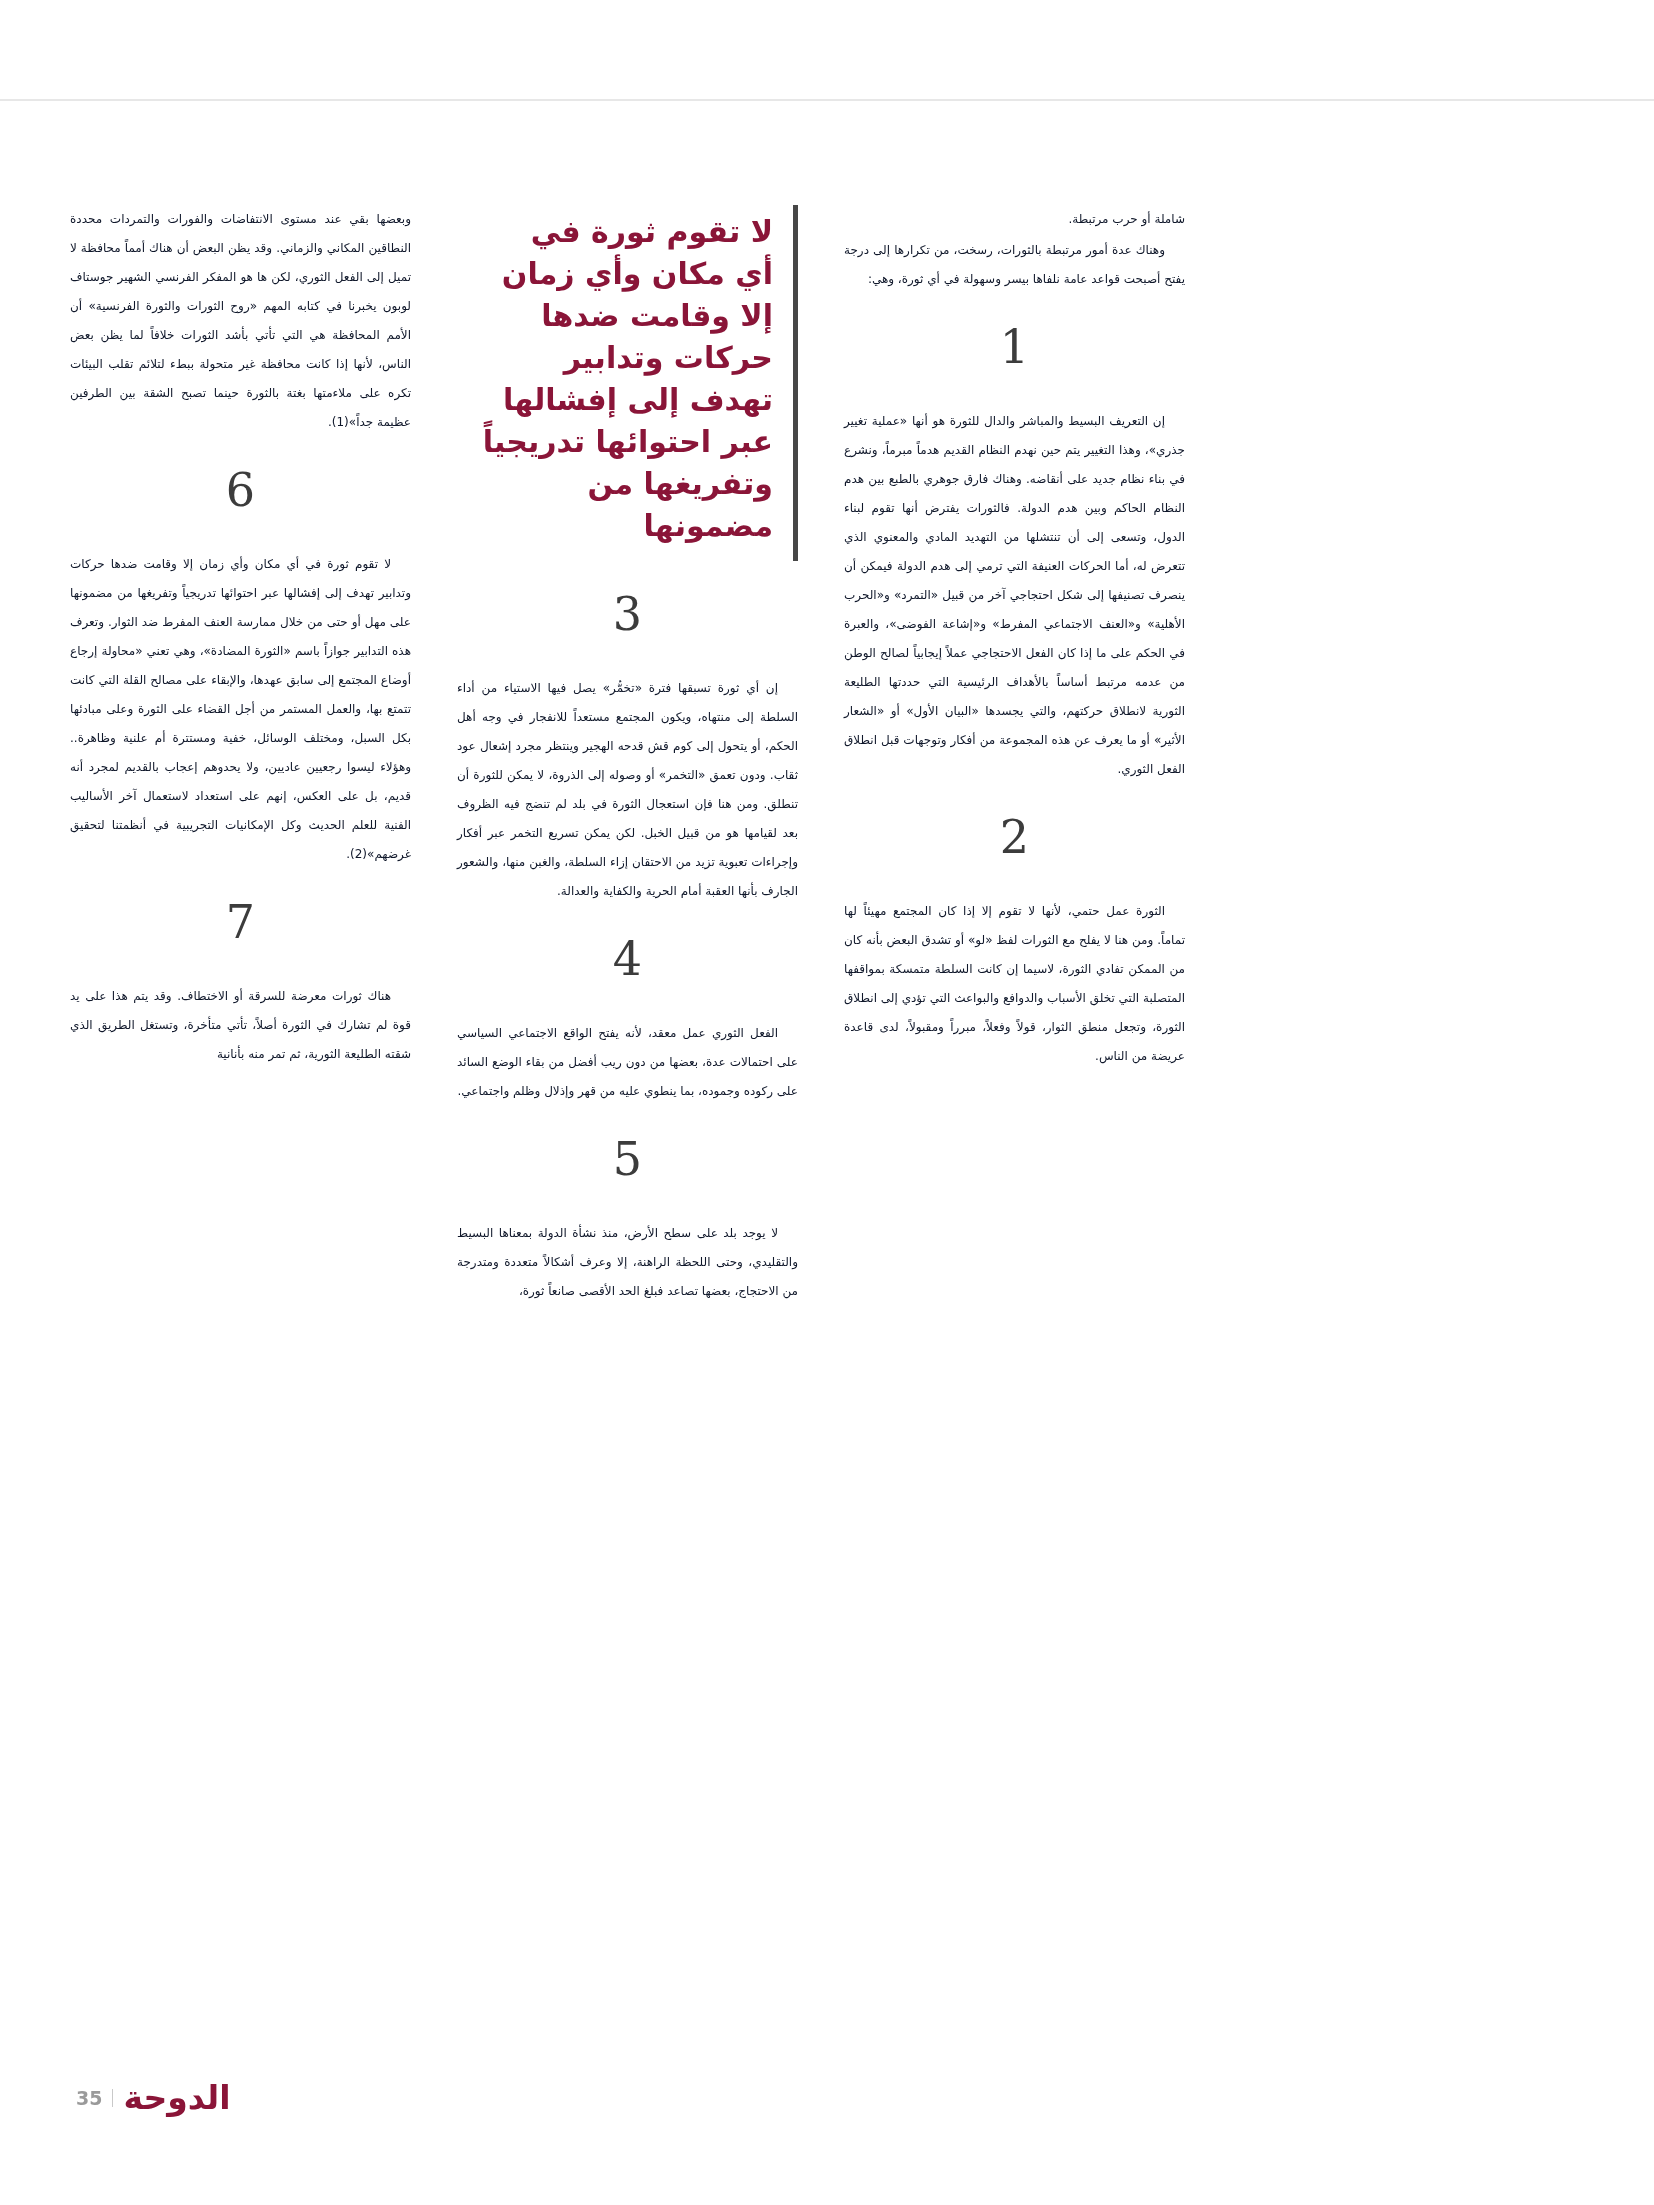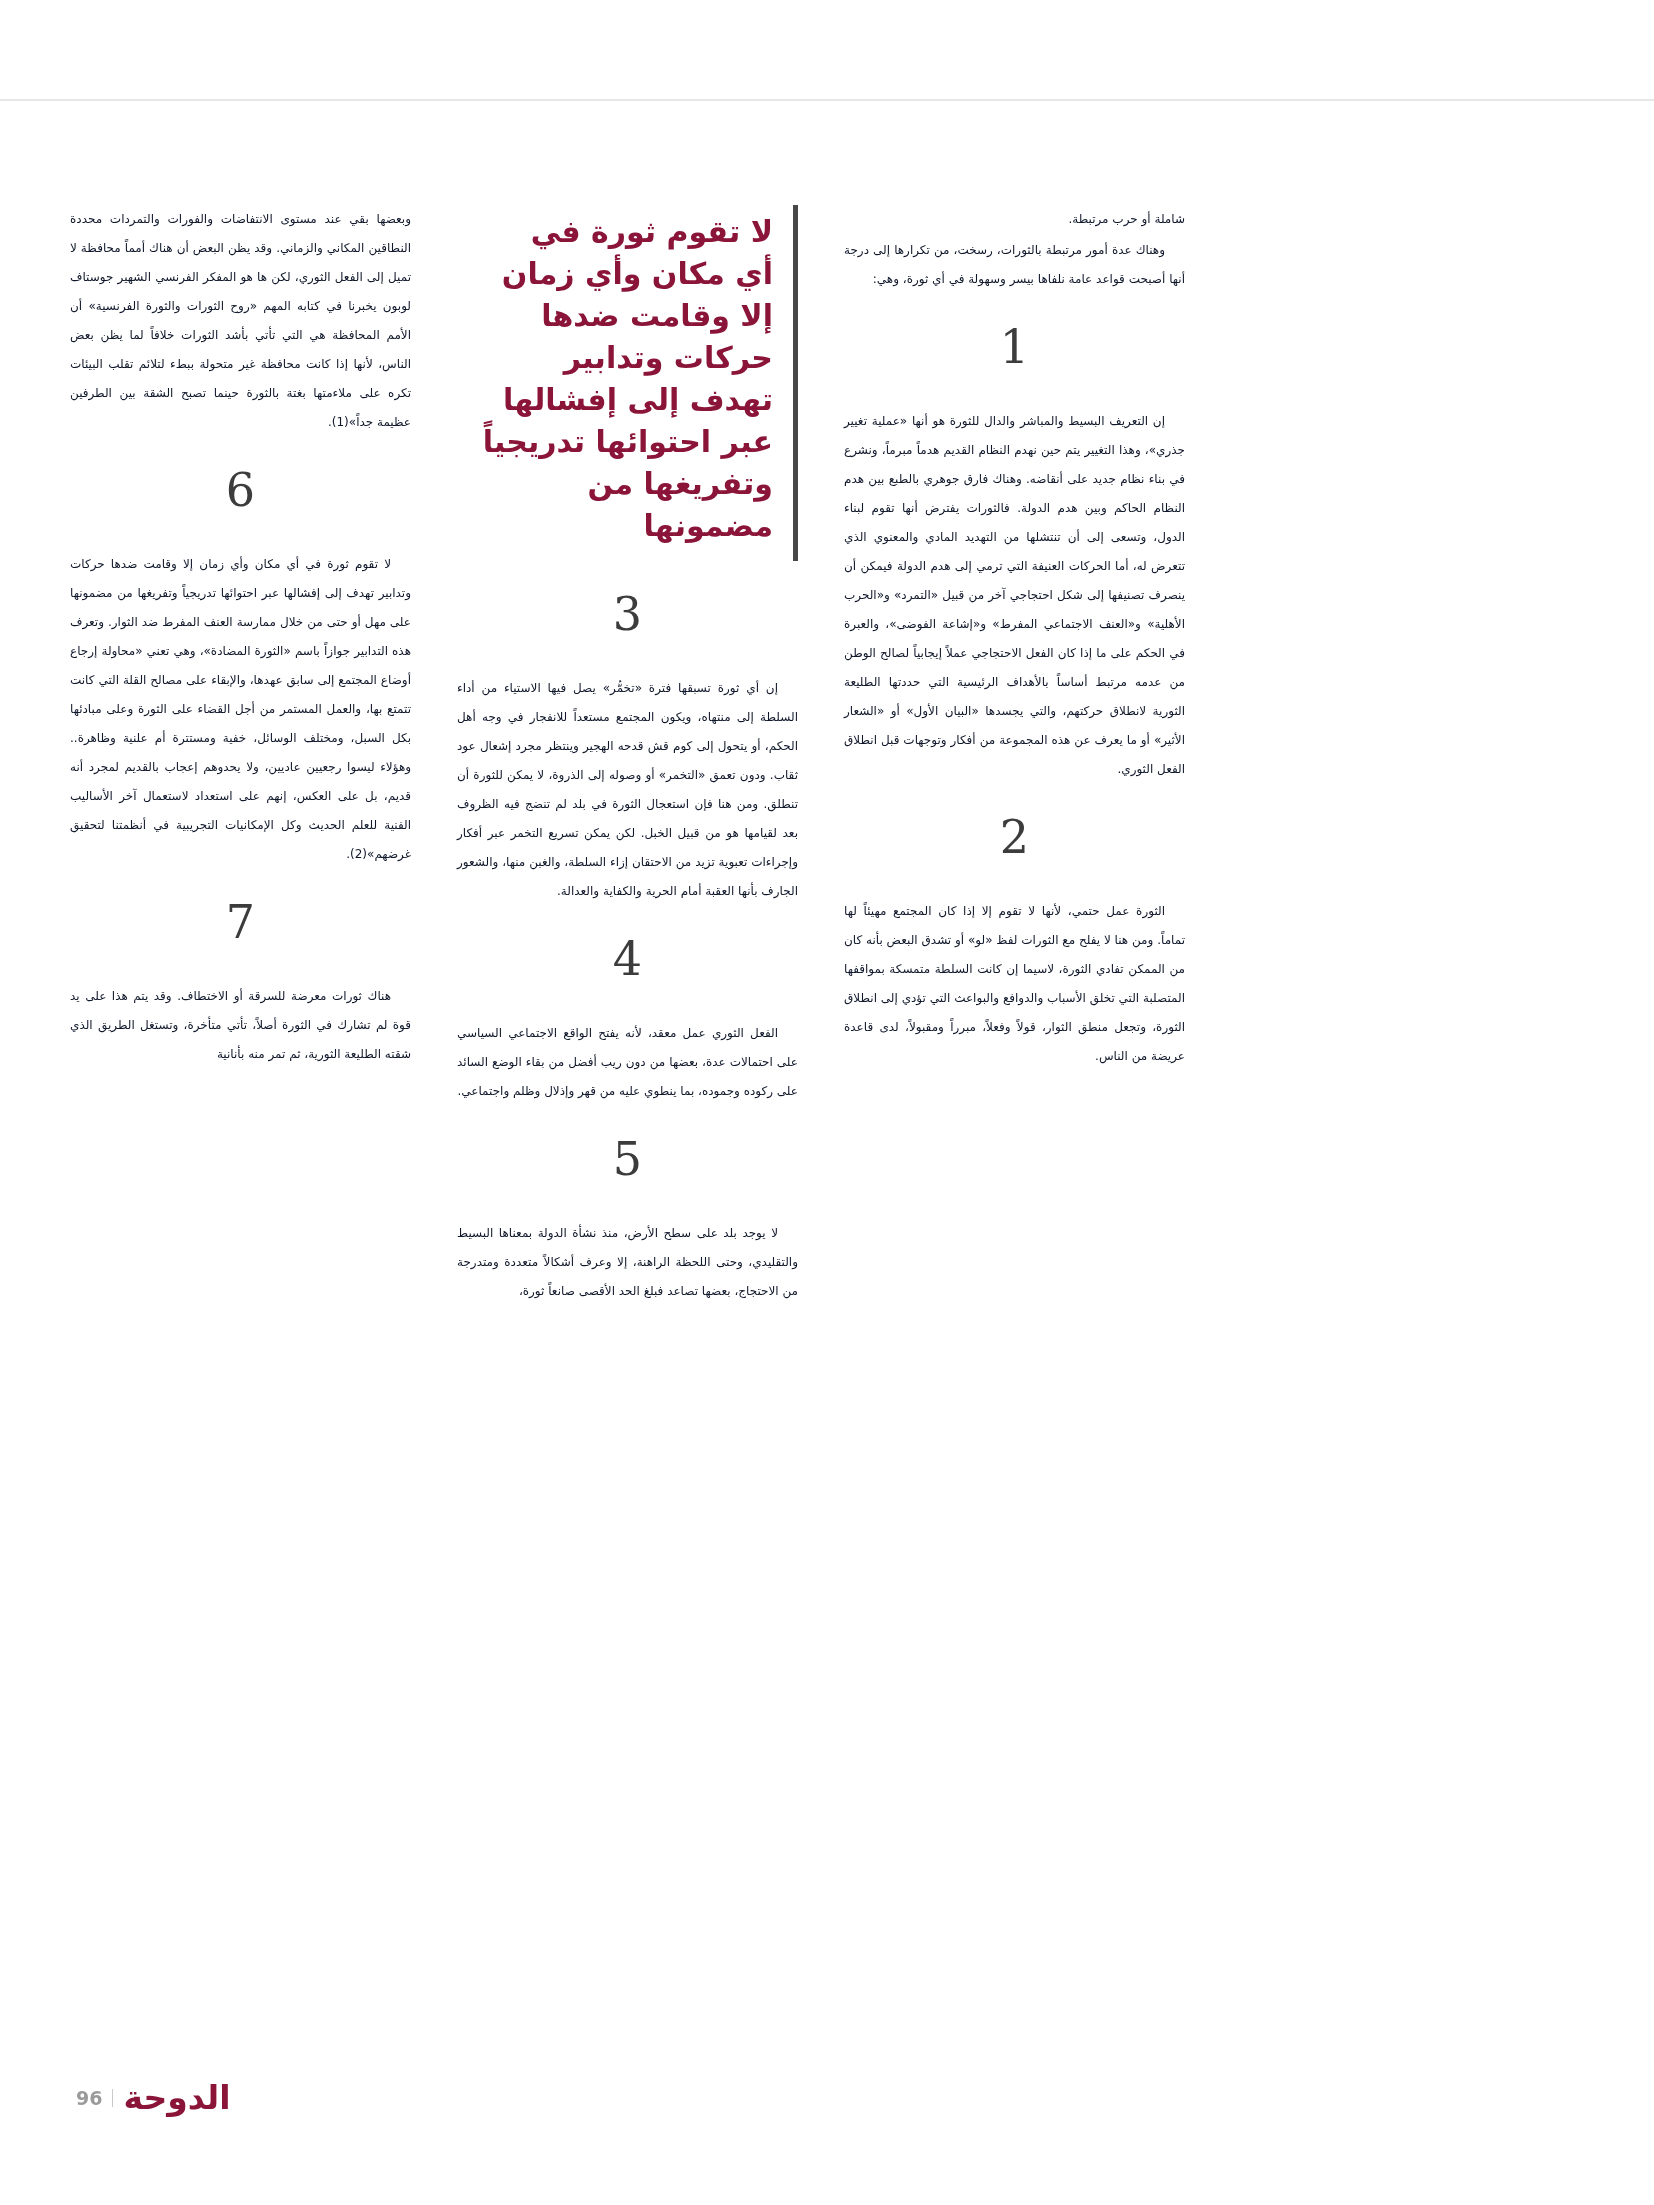--- a/index.html
+++ b/index.html
@@ -80,21 +80,21 @@
 <body>
 
 <div class="page">
 
   <div class="top-rule"></div>
 
   <div class="columns">
 
     <div class="col">
       <p class="body">شاملة أو حرب مرتبطة.</p>
-      <p class="body indent">وهناك عدة أمور مرتبطة بالثورات، رسخت، من تكرارها إلى درجة أنها أصبحت قواعد عامة نلفاها بيسر وسهولة في أي ثورة، وهي:</p>
+      <p class="body indent">وهناك عدة أمور مرتبطة بالثورات، رسخت، من تكرارها إلى درجة يفتح أصبحت قواعد عامة نلفاها بيسر وسهولة في أي ثورة، وهي:</p>
       <div class="sec-num">1</div>
       <p class="body indent">إن التعريف البسيط والمباشر والدال للثورة هو أنها «عملية تغيير جذري»، وهذا التغيير يتم حين نهدم النظام القديم هدماً مبرماً، ونشرع في بناء نظام جديد على أنقاضه. وهناك فارق جوهري بالطبع بين هدم النظام الحاكم وبين هدم الدولة. فالثورات يفترض أنها تقوم لبناء الدول، وتسعى إلى أن تنتشلها من التهديد المادي والمعنوي الذي تتعرض له، أما الحركات العنيفة التي ترمي إلى هدم الدولة فيمكن أن ينصرف تصنيفها إلى شكل احتجاجي آخر من قبيل «التمرد» و«الحرب الأهلية» و«العنف الاجتماعي المفرط» و«إشاعة الفوضى»، والعبرة في الحكم على ما إذا كان الفعل الاحتجاجي عملاً إيجابياً لصالح الوطن من عدمه مرتبط أساساً بالأهداف الرئيسية التي حددتها الطليعة الثورية لانطلاق حركتهم، والتي يجسدها «البيان الأول» أو «الشعار الأثير» أو ما يعرف عن هذه المجموعة من أفكار وتوجهات قبل انطلاق الفعل الثوري.</p>
       <div class="sec-num">2</div>
       <p class="body indent">الثورة عمل حتمي، لأنها لا تقوم إلا إذا كان المجتمع مهيئاً لها تماماً. ومن هنا لا يفلح مع الثورات لفظ «لو» أو تشدق البعض بأنه كان من الممكن تفادي الثورة، لاسيما إن كانت السلطة متمسكة بمواقفها المتصلبة التي تخلق الأسباب والدوافع والبواعث التي تؤدي إلى انطلاق الثورة، وتجعل منطق الثوار، قولاً وفعلاً، مبرراً ومقبولاً، لدى قاعدة عريضة من الناس.</p>
     </div>
 
     <div class="col">
       <div class="pull-quote">لا تقوم ثورة في
 أي مكان وأي زمان
 إلا وقامت ضدها
@@ -115,18 +115,18 @@
       <p class="body">وبعضها بقي عند مستوى الانتفاضات والفورات والتمردات محددة النطاقين المكاني والزماني. وقد يظن البعض أن هناك أمماً محافظة لا تميل إلى الفعل الثوري، لكن ها هو المفكر الفرنسي الشهير جوستاف لوبون يخبرنا في كتابه المهم «روح الثورات والثورة الفرنسية» أن الأمم المحافظة هي التي تأتي بأشد الثورات خلافاً لما يظن بعض الناس، لأنها إذا كانت محافظة غير متحولة ببطء لتلائم تقلب البيئات تكره على ملاءمتها بغتة بالثورة حينما تصبح الشقة بين الطرفين عظيمة جداً»(1).</p>
       <div class="sec-num">6</div>
       <p class="body indent">لا تقوم ثورة في أي مكان وأي زمان إلا وقامت ضدها حركات وتدابير تهدف إلى إفشالها عبر احتوائها تدريجياً وتفريغها من مضمونها على مهل أو حتى من خلال ممارسة العنف المفرط ضد الثوار. وتعرف هذه التدابير جوازاً باسم «الثورة المضادة»، وهي تعني «محاولة إرجاع أوضاع المجتمع إلى سابق عهدها، والإبقاء على مصالح القلة التي كانت تتمتع بها، والعمل المستمر من أجل القضاء على الثورة وعلى مبادئها بكل السبل، ومختلف الوسائل، خفية ومستترة أم علنية وظاهرة.. وهؤلاء ليسوا رجعيين عاديين، ولا يحدوهم إعجاب بالقديم لمجرد أنه قديم، بل على العكس، إنهم على استعداد لاستعمال آخر الأساليب الفنية للعلم الحديث وكل الإمكانيات التجريبية في أنظمتنا لتحقيق غرضهم»(2).</p>
       <div class="sec-num">7</div>
       <p class="body indent">هناك ثورات معرضة للسرقة أو الاختطاف. وقد يتم هذا على يد قوة لم تشارك في الثورة أصلاً، تأتي متأخرة، وتستغل الطريق الذي شقته الطليعة الثورية، ثم تمر منه بأنانية</p>
     </div>
 
   </div>
 
   <div class="footer">
-    <span class="page-num">96</span>
+    <span class="page-num">35</span>
     <span class="divider"></span>
     <span class="logo">الدوحة</span>
   </div>
 
 </div>
 
 </body></html>

